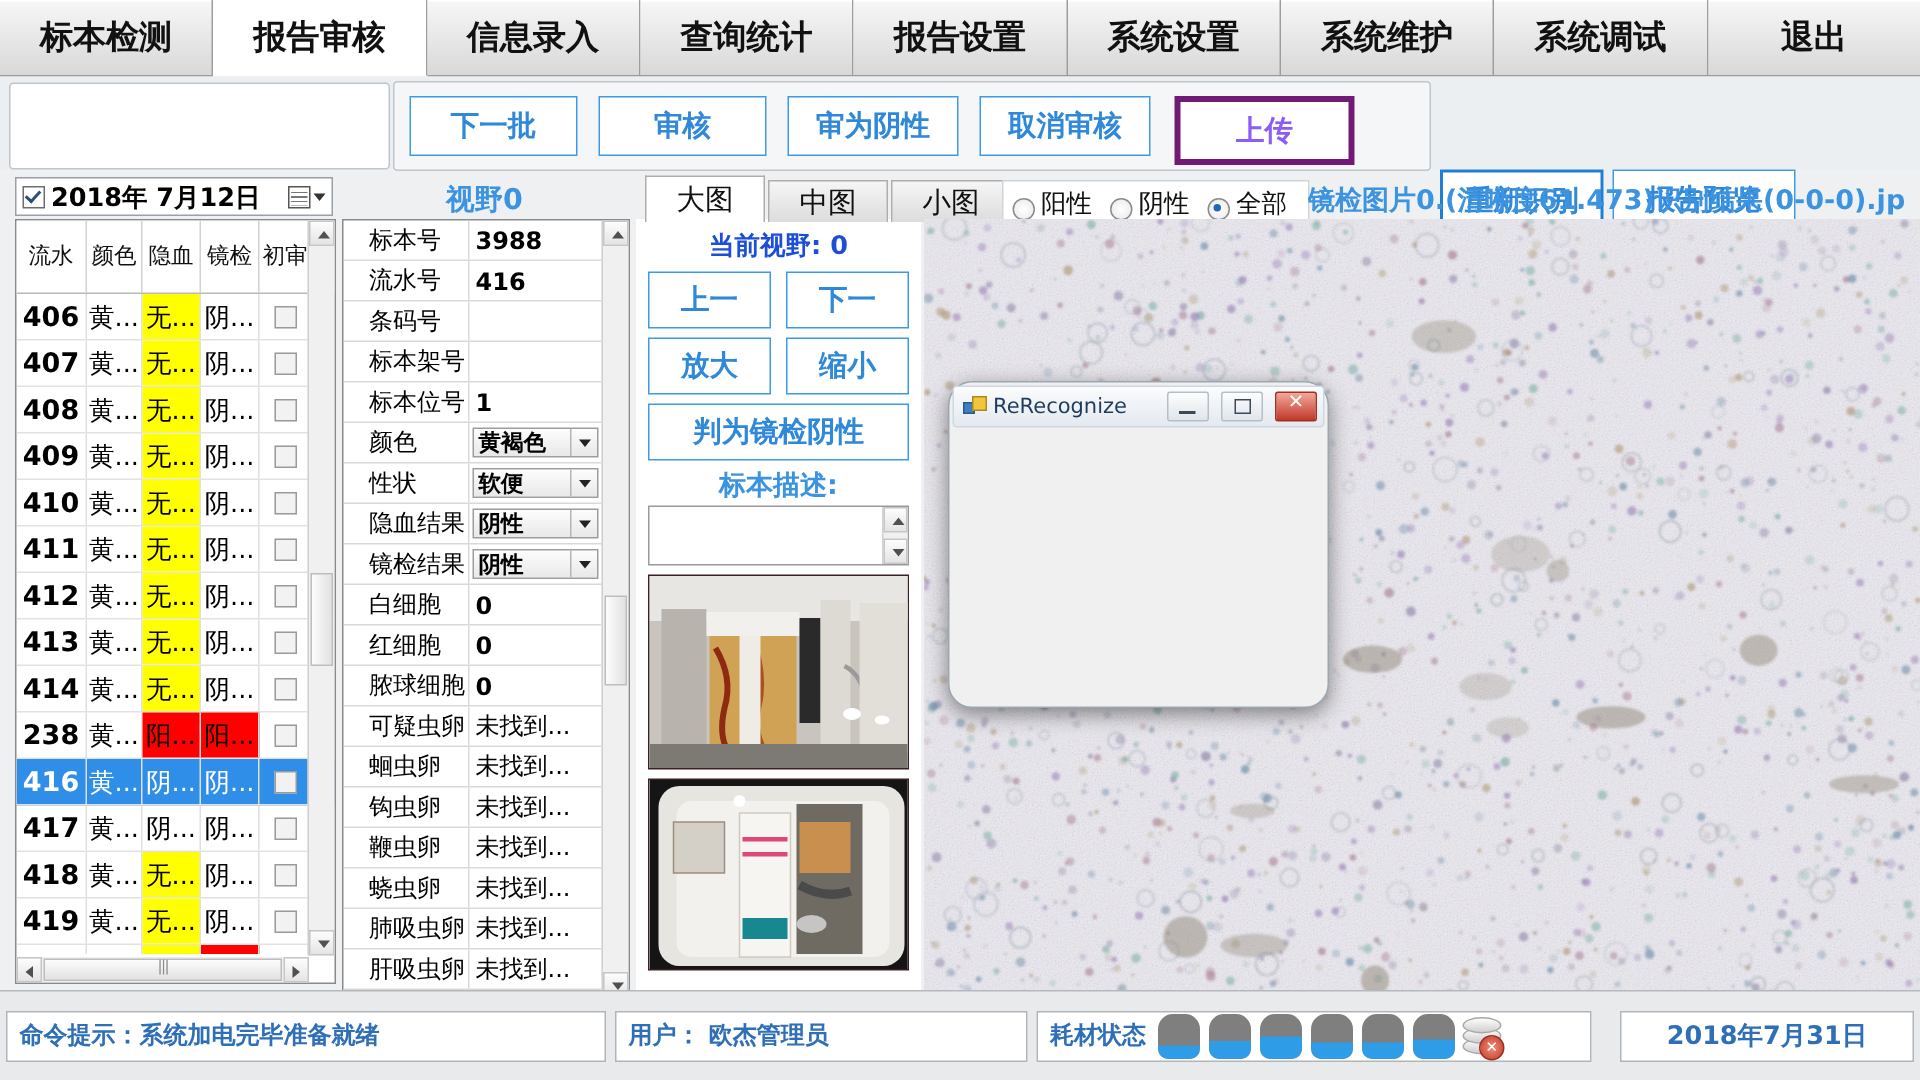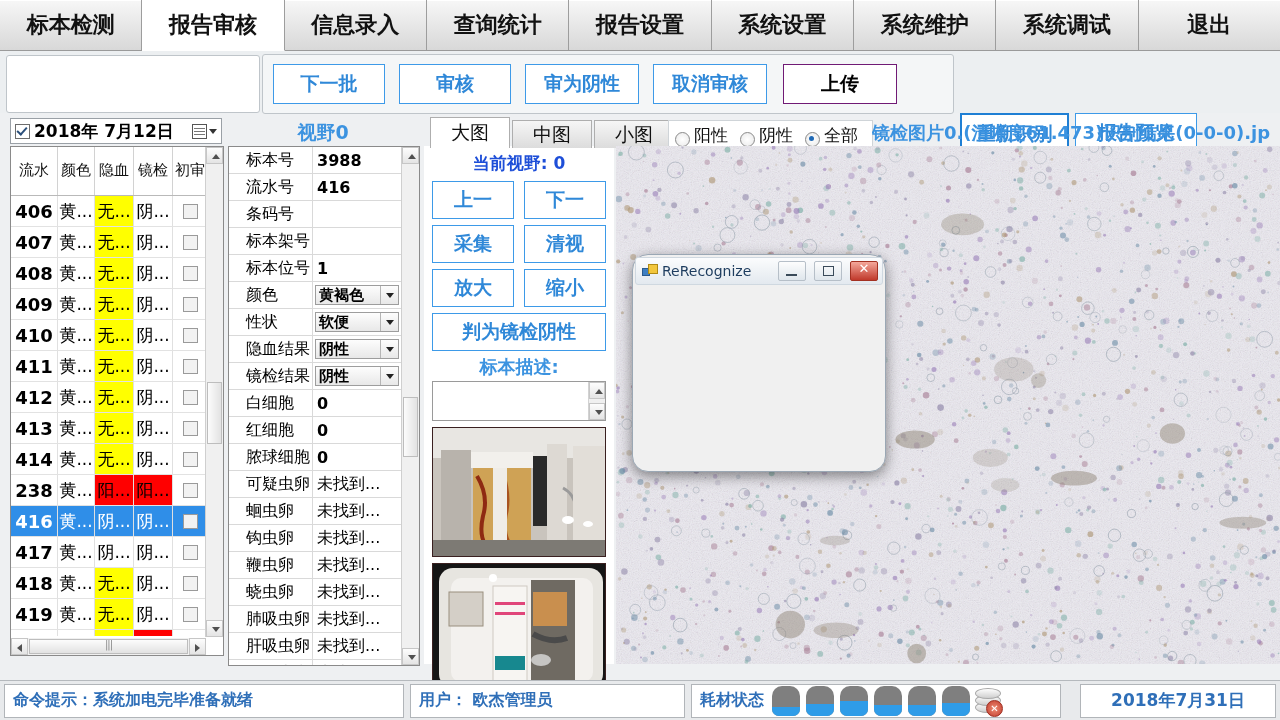--- a/index.html
+++ b/index.html
@@ -27,21 +27,21 @@
 
   
   .toolstrip{position:absolute;left:0;top:51px;width:1280px;height:62px;
              background:#eceff1;}
   .grpbox{position:absolute;border:1px solid #bfc5ca;border-radius:3px;background:#fff;}
   .memo{left:6px;top:4px;width:252px;height:56px;}
   .btnbox{left:262px;top:3px;width:690px;height:58px;background:#f4f6f7;}
   .tbtn{position:absolute;height:38px;background:#ffffff;border:1px solid #3d9ae8;
         color:#2f88d8;font-size:19px;font-weight:bold;
         display:flex;align-items:center;justify-content:center;cursor:pointer;}
-  .tbtn.plain{border:1px solid #701a75;color:#000000;font-family:Liberation Serif, serif;}
+  .tbtn.plain{border:4px solid #701a75;color:#8b5cf6;font-family:Liberation Serif, serif;}
   .tbtn.focus{border:2px solid #1f7fd4;}
 
   
   .daterow{position:absolute;left:10px;top:118px;width:212px;height:26px;
            background:#fff;border:1px solid #9aa0a6;display:flex;align-items:center;
            gap:4px;padding:0 4px;box-sizing:border-box;}
   .dcheck{width:13px;height:13px;border:1px solid #6d6d6d;background:#fff;
           position:relative;flex:none;}
   .dcheck:after{content:"";position:absolute;left:3px;top:0px;width:4px;height:8px;
                 border:solid #2b4f7a;border-width:0 2px 2px 0;transform:rotate(42deg);}
@@ -190,21 +190,21 @@
   .dchk span{font-size:16px;font-weight:bold;color:#000;}
   .dbtns{display:flex;gap:18px;justify-content:center;margin-top:26px;}
   .dbtn2{width:70px;height:26px;display:flex;align-items:center;justify-content:center;
          font-size:16px;font-weight:bold;color:#000;border:1px solid #a9a9a9;border-radius:3px;
          background:linear-gradient(#fbfbfb,#e3e3e3);cursor:pointer;}
   .dbtn2.def{border:2px solid #4ea6e0;}
   .grip{position:absolute;right:3px;bottom:2px;width:12px;height:12px;
         background:repeating-linear-gradient(135deg,#b5b5b5 0 1px,transparent 1px 3px);}
 
   
-  .status{position:absolute;left:0;bottom:0;width:1280px;height:40px;background:#e8eaec;
+  .status{position:absolute;left:0;bottom:0;width:1280px;height:60px;background:#e8eaec;
           border-top:1px solid #b5b9bd;display:flex;align-items:center;gap:6px;padding:3px 4px;
           box-sizing:border-box;}
   .spanel{height:34px;border:1px solid #b1b5b9;background:#fff;display:flex;align-items:center;
           padding:0 8px;box-sizing:border-box;}
   .stext{font-size:16px;font-weight:bold;color:#2f6fb8;white-space:nowrap;}
   .bottles{display:flex;align-items:center;gap:6px;margin-left:8px;}
   .bottle{width:28px;height:30px;border-radius:10px 10px 7px 7px;overflow:hidden;
           background:#7f7f7f;position:relative;}
   .bottle .lvl{position:absolute;left:0;bottom:0;width:100%;background:#2f9ce8;}
   .dbico{width:30px;height:30px;position:relative;margin-left:2px;}
@@ -536,24 +536,20 @@
       <div class="sb-thumb" style="top:250px;height:60px;"></div>
       <div class="sb-arrow sb-dn" style="position:absolute;bottom:0;"></div>
     </div>
   </div>
 
   <div class="ctools">
     <div class="curfield">当前视野: 0</div>
     <div class="cbtnrow">
       <div class="cbtn">上一</div>
       <div class="cbtn">下一</div>
-    </div>
-    <div class="cbtnrow">
-      <div class="cbtn">采集</div>
-      <div class="cbtn">清视</div>
     </div>
     <div class="cbtnrow">
       <div class="cbtn">放大</div>
       <div class="cbtn">缩小</div>
     </div>
     <div class="cbtn wide">判为镜检阴性</div>
     <div class="desc">标本描述:</div>
     <div class="descbox">
       <div class="pad"></div>
       <div class="descsb">

